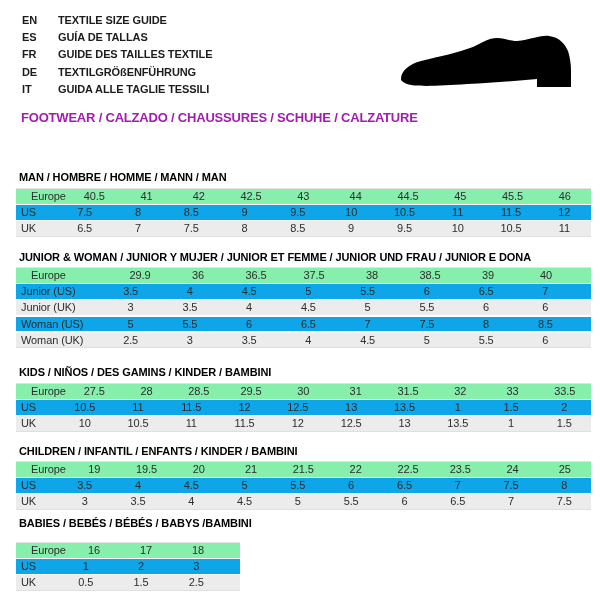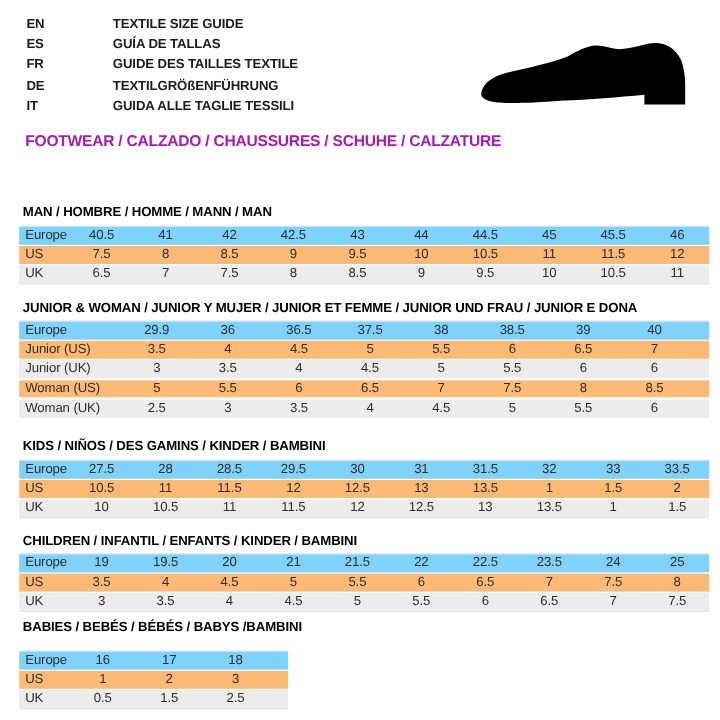--- a/index.html
+++ b/index.html
@@ -5,21 +5,21 @@
   * { margin:0; padding:0; box-sizing:border-box; }
   html,body { background:#fff; }
   body {
     width:600px; height:600px; position:relative; overflow:hidden;
     font-family:"Liberation Sans", sans-serif; color:#1c1c1c;
     -webkit-font-smoothing:antialiased;
   }
 
   
   .langs { position:absolute; left:22px; top:12px; font-weight:bold; font-size:11px; }
-  .lang-line { display:flex; height:17.2px; line-height:17.2px; letter-spacing:-0.1px;gap:36px; }
+  .lang-line { display:flex; height:17.2px; line-height:17.2px; letter-spacing:-0.1px; }
   .lang-code { width:36px; }
 
   .category-line {
     position:absolute; left:21px; top:110px;
     font-weight:bold; font-size:13px; letter-spacing:-0.2px; color:#a21caf;
   }
 
   
   .shoe { position:absolute; left:397px; top:31px; width:180px; height:62px; }
 
@@ -41,24 +41,24 @@
     border-top:1px solid #e2e2e2; border-bottom:1px solid #e0e0e0;
   }
   #tbl-man      { top:188px; }
   #tbl-junior   { top:267px; }
   #tbl-kids     { top:383px; }
   #tbl-children { top:461px; }
   #tbl-babies   { top:542px; width:224px; }
 
   .row {
     display:flex; height:14.7px; line-height:14.9px;
-    font-size:11px; letter-spacing:-0.1px; color:#2d2d2d; background:#fdba74;
+    font-size:11px; letter-spacing:-0.1px; color:#2d2d2d; background:#0ea5e9;
   }
   .row + .row { margin-top:1.5px; }
-  .row.hdr { background:#7dd3fc; }
+  .row.hdr { background:#86efac;padding-left:10px; }
   .rows .row:nth-child(odd):not(.hdr) { background:#ececec; }
 
   .lbl { width:42px; padding-left:5px; white-space:nowrap; }
   .val { flex:1; text-align:center; }
 
   #tbl-junior .lbl { width:85px; }
   #tbl-junior .row::after, #tbl-babies .row::after { content:""; width:16px; }
 </style>
 </head>
 <body>

